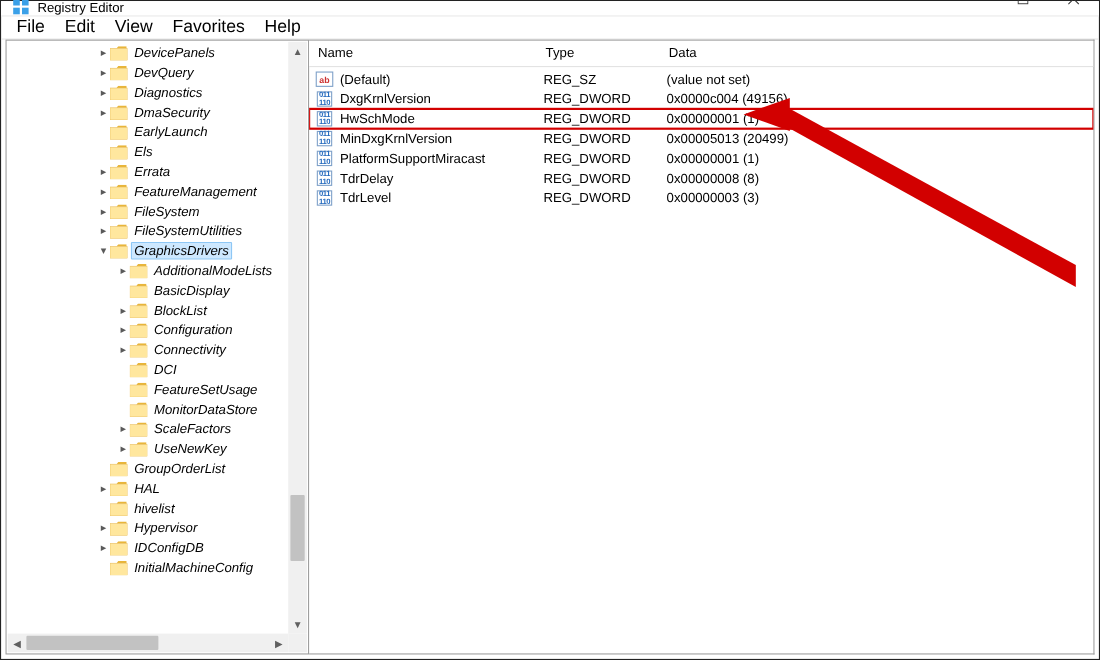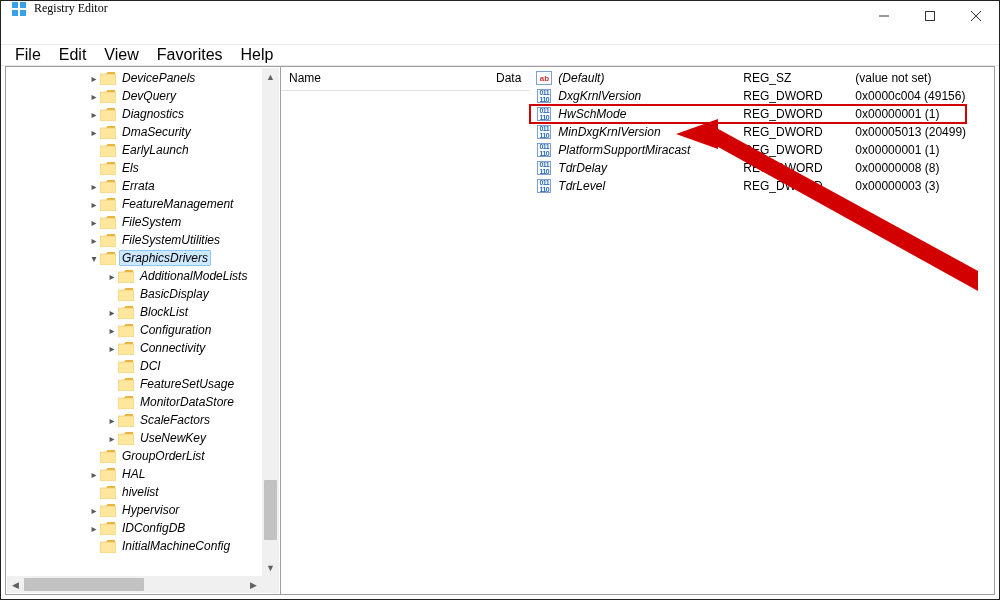--- a/index.html
+++ b/index.html
@@ -1,33 +1,33 @@
 <!DOCTYPE html>
 <html><head>
 <meta charset="utf-8">
 <style>
   * { box-sizing: border-box; }
   html, body { margin: 0; padding: 0; width: 1000px; height: 600px; overflow: hidden; font-family: "Segoe UI", Tahoma, sans-serif; font-size: 12px; color: #000; background: #fff; }
   .window { width: 1000px; height: 600px; display: flex; flex-direction: column; border: 1px solid #222; position: relative; }
   
-  .titlebar { height: 44px; display: flex; align-items: flex-start; border-bottom: 1px solid #e9e9e9; background: #fff; font-family: Liberation Serif, serif; }
+  .titlebar { height: 14px; display: flex; align-items: flex-end; border-bottom: 1px solid #e9e9e9; background: #fff; }
   .titlebar .app-icon { width: 16px; height: 16px; margin: 0 7px 0 10px; display:flex; align-items:center; justify-content:center; }
   .titlebar .title { font-size: 12px; color: #000; }
   .titlebar .spacer { flex: 1; }
   .capbtn { width: 46px; height: 30px; display: flex; align-items: center; justify-content: center; color: #444; }
   .capbtn svg { stroke: #333; }
   
   .menubar { height: 21px; display: flex; align-items: center; padding: 0 6px; gap: 2px; border-bottom: 1px solid #e5e5e5; }
   .menubar .menuitem { padding: 2px 8px; font-size: 16px; }
   
   .addressbar { height: 23px; border: 1px solid #7a7a7a; margin: 3px 4px; display: flex; align-items: center; padding: 0 4px; font-size: 12px; background:#fff; }
   
   .split { flex: 1; display: flex; min-height: 0; margin: 0 4px 4px 4px; }
   .tree-pane { width: 276px; border: 1px solid #9f9f9f; overflow: hidden; position: relative; display:flex; flex-direction:column; }
-  .list-pane { flex: 1; border: 1px solid #9f9f9f; border-left: none; overflow: hidden; position:relative; display:flex; flex-direction:row; }
+  .list-pane { flex: 1; border: 1px solid #9f9f9f; border-left: none; overflow: hidden; position:relative; display:flex; flex-direction:column; }
   
   .tree-scroll { flex:1; overflow: hidden; }
   .tree { padding: 2px 0 2px 4px; white-space: nowrap; }
   .node { display: flex; align-items: center; height: 18px; }
   .twisty { width: 12px; display:inline-flex; justify-content:center; color:#5a5a5a; font-size:10px; }
   .vline-pad { display:inline-block; }
   .folder-icon { width:16px; height:14px; display:inline-flex; align-items:center; justify-content:center; margin-right:3px; }
   .folder-icon svg { display:block; }
   .node .label { padding: 0 3px; font-style: italic; }
   .node.selected .label { background: #cde8ff; border: 1px solid #8ec7f5; padding: 0 2px; border-radius:1px; }
@@ -43,21 +43,21 @@
   .scroll-corner { position:absolute; right:1px; bottom:1px; width:17px; height:17px; background:#f0f0f0; }
   
   .list-header { display:flex; height:24px; border-bottom: 1px solid #e3e3e3; background:#fff; }
   .list-header .col { padding: 4px 8px; font-size:12px; color:#000; border-right:1px solid transparent; }
   .col-name { width:207px; }
   .col-type { width:112px; }
   .col-data { flex:1; }
   .rows { padding-top:2px; }
   .row { display:flex; align-items:center; height:18px; padding-left:6px; }
   .row .val-icon { width:16px; height:16px; margin-right:6px; display:inline-flex; align-items:center; justify-content:center; }
-  .row .c-name { width:185px;font-style:italic; }
+  .row .c-name { width:185px; }
   .row .c-type { width:112px; }
   .row .c-data { flex:1; }
   .row.highlight-box { outline: 2px solid #d20000; outline-offset: -1px; }
   
   .icon-sz { border:1px solid #7fa1c9; width:30px; height:14px; background:#fff; font-size:8px; color:#c33; display:flex; align-items:center; justify-content:center; font-weight:bold; }
   .icon-dw { border:1px solid #7fa1c9; width:14px; height:14px; background:#fff; font-size:7px; color:#2369bd; display:flex; align-items:center; justify-content:center; font-weight:bold; letter-spacing:-0.5px; }
   
   .arrow-annot { position:absolute; pointer-events:none; }
 </style>
 </head>
@@ -420,20 +420,21 @@
             <div class="thumb"></div>
           </div>
         <div class="arrow">▶</div>
       </div>
       <div class="scroll-corner"></div>
     </div>
 
     <div class="list-pane">
       <div class="list-header">
         <div class="col col-name">Name</div>
+        <div class="col col-type">Type</div>
         <div class="col col-data">Data</div>
       </div>
       <div class="rows" id="rows-container">
           <div class="row">
             <span class="val-icon">
               <span class="icon-sz">ab</span>
             </span>
             <span class="c-name">(Default)</span>
             <span class="c-type">REG_SZ</span>
             <span class="c-data">(value not set)</span>

